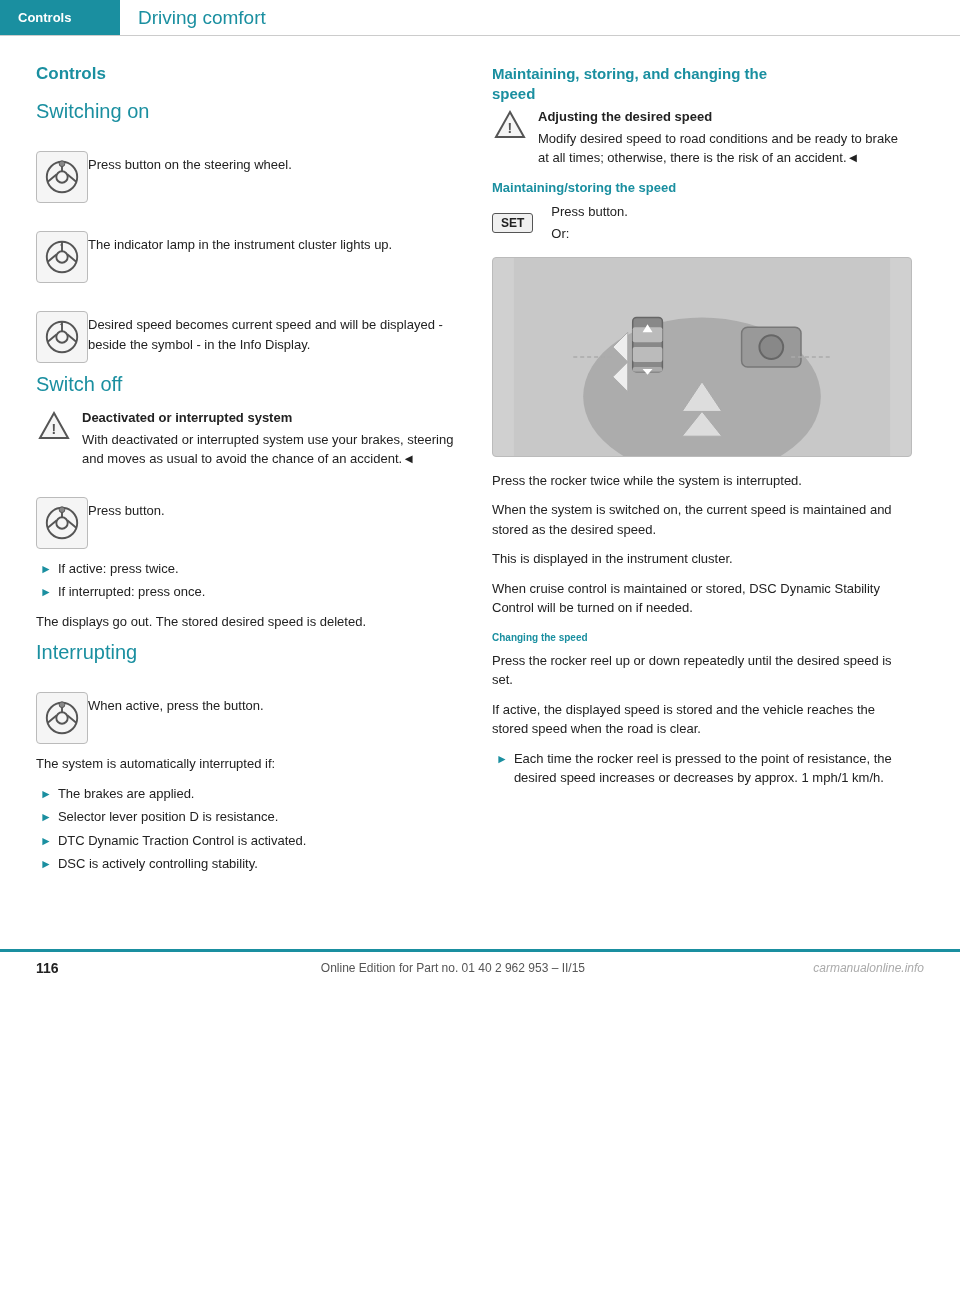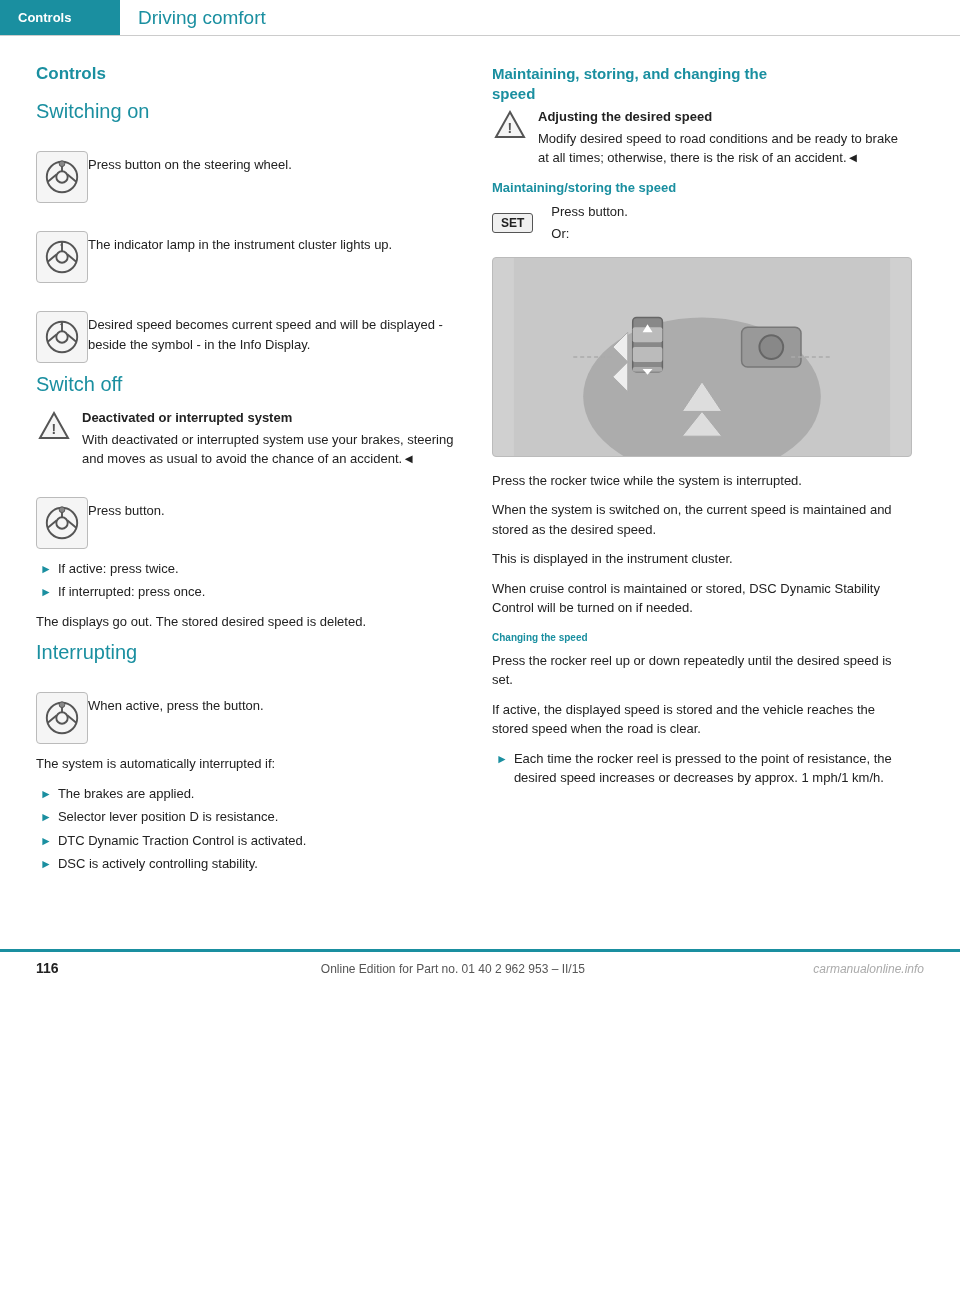--- a/index.html
+++ b/index.html
@@ -208,21 +208,21 @@
 
     .car-image-box svg {
       width: 100%;
       height: 100%;
     }
 
     
     .footer {
       border-top: 3px solid #1a8fa0;
       display: flex;
-      align-items: flex-end;
+      align-items: center;
       justify-content: space-between;
       padding: 8px 36px;
       margin-top: auto;
       position: absolute;
       bottom: 0;
       left: 0;
       right: 0;
     }
 
     .footer-page {

